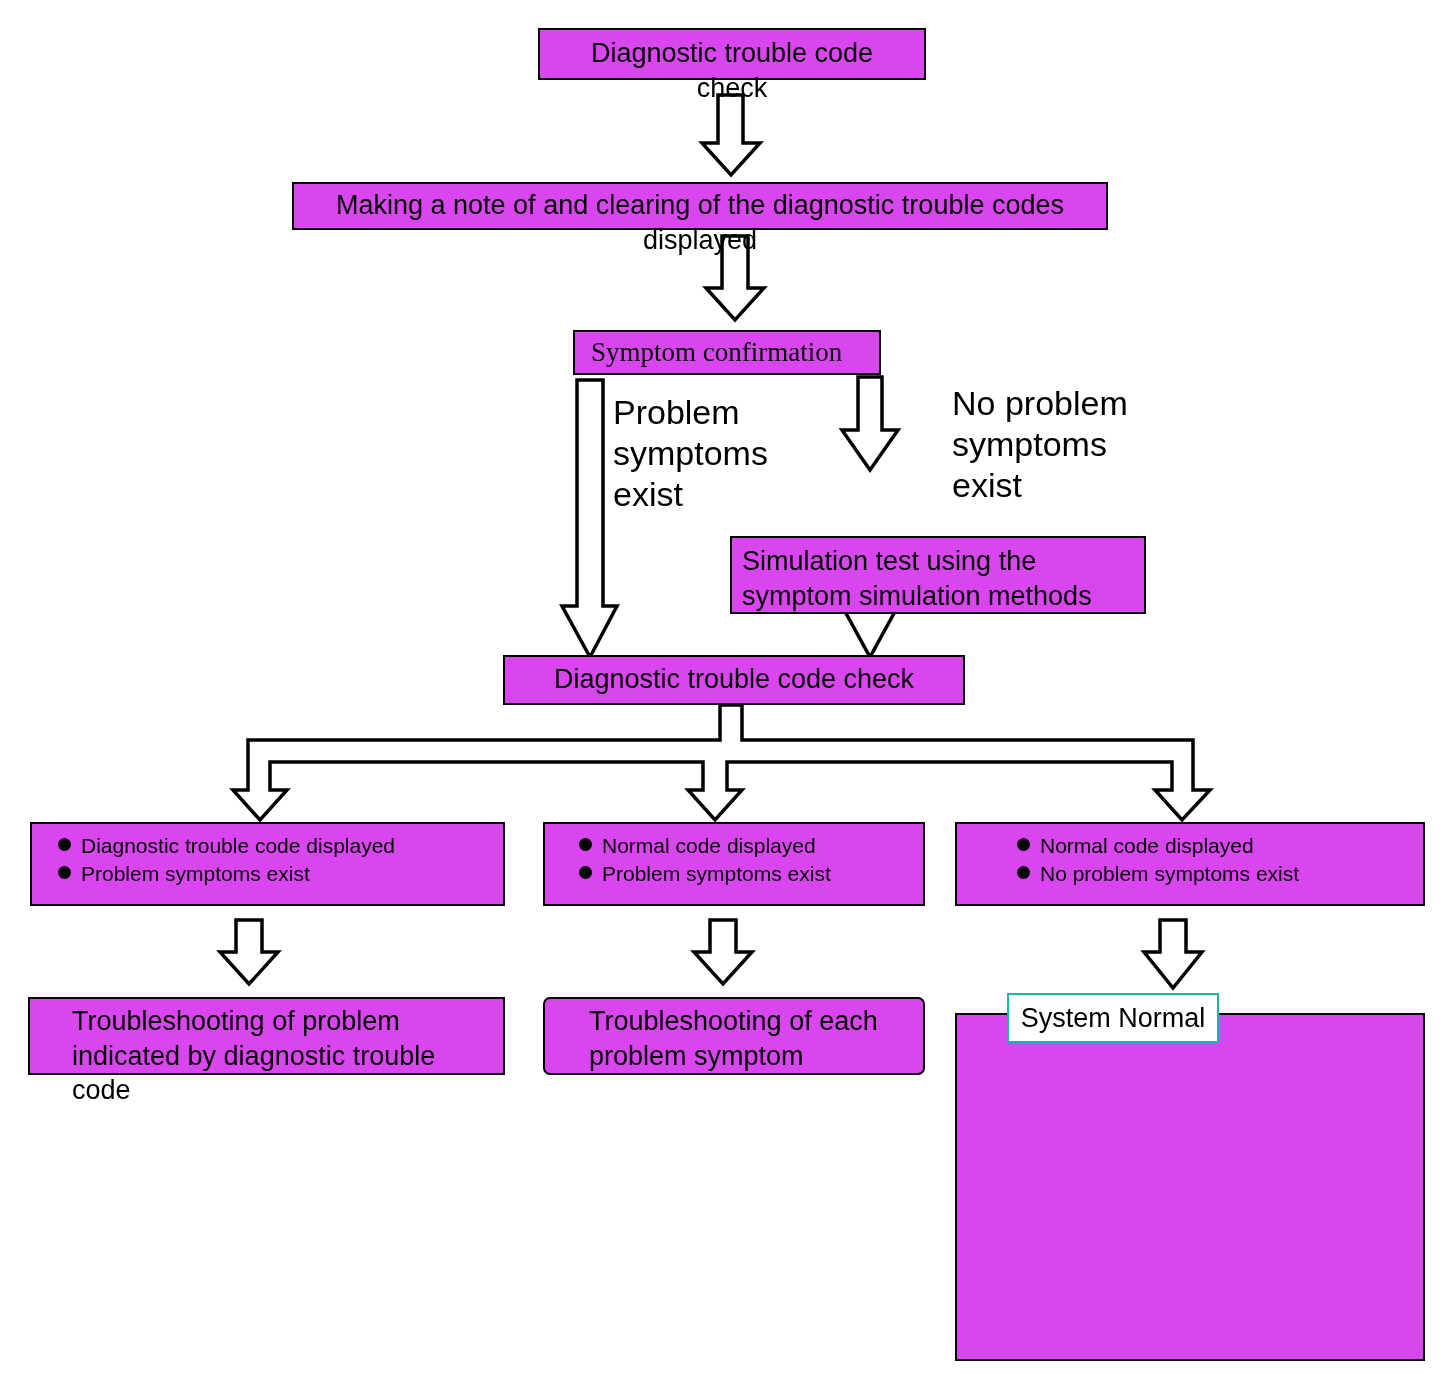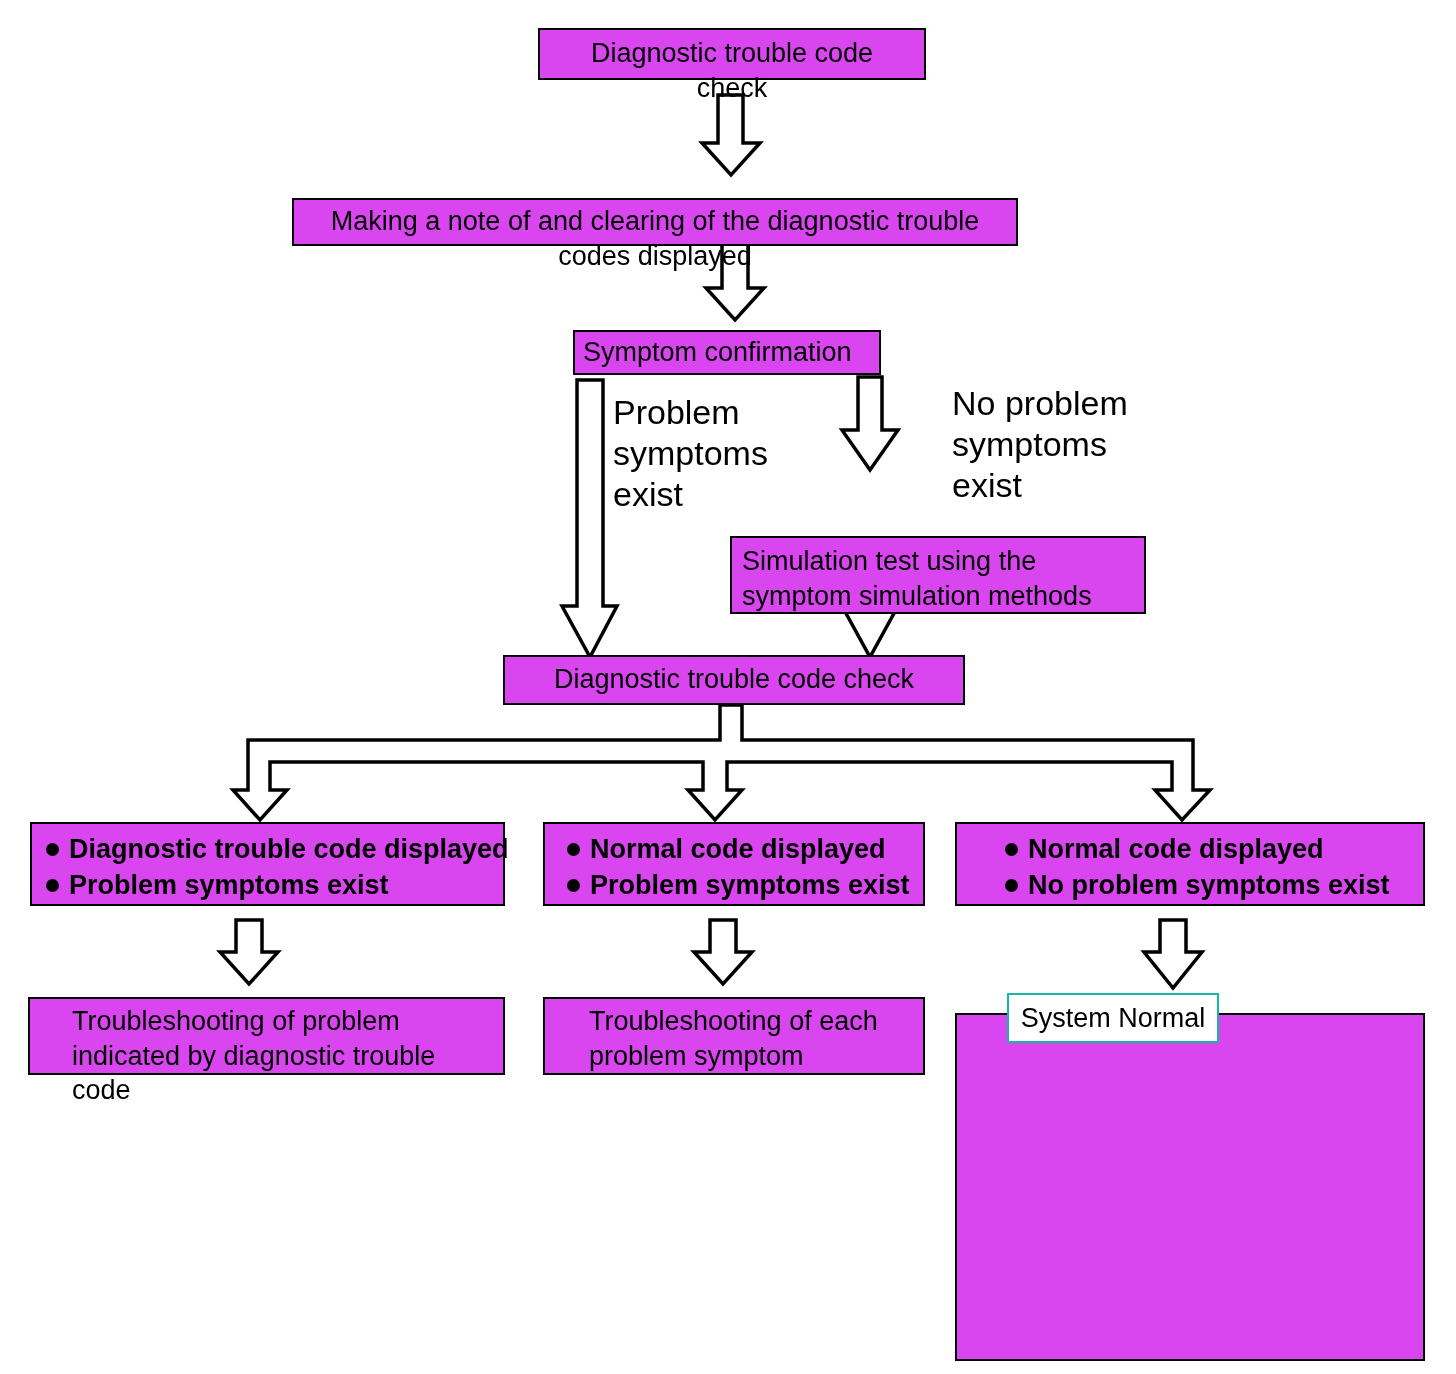--- a/index.html
+++ b/index.html
@@ -35,23 +35,24 @@
   }
   .label {
     position: absolute;
     font-size: 34px;
     line-height: 1.2;
     color: #000;
     white-space: pre-line;
   }
   .bullets {
     padding: 8px 14px;
-    font-size: 27px;
+    font-size: 21px;
     line-height: 1.32;
-    font-weight: bold;
+    font-weight: normal;
+    margin-left: 12px;
   }
   .bullets .li {
     display: block;
     white-space: nowrap;
   }
   .bullets .dot {
     display: inline-block;
     width: 13px;
     height: 13px;
     border-radius: 50%;
@@ -149,26 +150,26 @@
 
     <path d="M710,920 L736,920 L736,952 L752,952 L723,984 L694,952 L710,952 Z"></path>
 
     <path d="M1160,920 L1186,920 L1186,952 L1202,952 L1173,988 L1144,952 L1160,952 Z"></path>
   </svg>
 
   <div class="box center" style="left:538px; top:28px; width:388px; height:52px;">
     <div class="inner">Diagnostic trouble code check</div>
   </div>
 
-  <div class="box center" style="left:292px; top:182px; width:726px; height:48px;margin-top:16px;">
+  <div class="box center" style="left:292px; top:182px; width:816px; height:48px;">
     <div class="inner" style="padding-top:4px;">Making a note of and clearing of the diagnostic trouble codes displayed</div>
   </div>
 
   <div class="box" style="left:573px; top:330px; width:308px; height:45px;">
-    <div class="inner" style="padding:3px 8px;">Symptom confirmation</div>
+    <div class="inner" style="padding:3px 16px;font-family:Liberation Serif, serif;">Symptom confirmation</div>
   </div>
 
   <div class="label" style="left:613px; top:392px; width:260px;">Problem symptoms
 exist</div>
 
   <div class="label" style="left:952px; top:383px; width:300px;">No problem symptoms
 exist</div>
 
   <div class="box" style="left:730px; top:500px; width:416px; height:78px;margin-top:36px;">
     <div class="inner" style="padding:6px 10px;">Simulation test using the symptom simulation methods</div>
@@ -196,21 +197,21 @@
     <div class="bullets" style="padding-left:48px;">
       <span class="li"><span class="dot"></span><span>Normal code displayed</span></span>
       <span class="li"><span class="dot"></span><span>No problem symptoms exist</span></span>
     </div>
   </div>
 
   <div class="box" style="left:28px; top:997px; width:477px; height:78px;padding-left:32px;">
     <div class="inner" style="padding:5px 10px;">Troubleshooting of problem indicated by diagnostic trouble code</div>
   </div>
 
-  <div class="box" style="left:543px; top:997px; width:382px; height:78px;">
+  <div class="box" style="left:543px; top:997px; width:382px; height:78px;border-radius:7px;">
     <div class="inner" style="padding:5px 44px;">Troubleshooting of each problem symptom</div>
   </div>
 
   <div class="box" style="left:955px; top:1013px; width:470px; height:348px;"></div>
 
   <div class="note-title">System Normal</div>
 
 
 </div>
 

